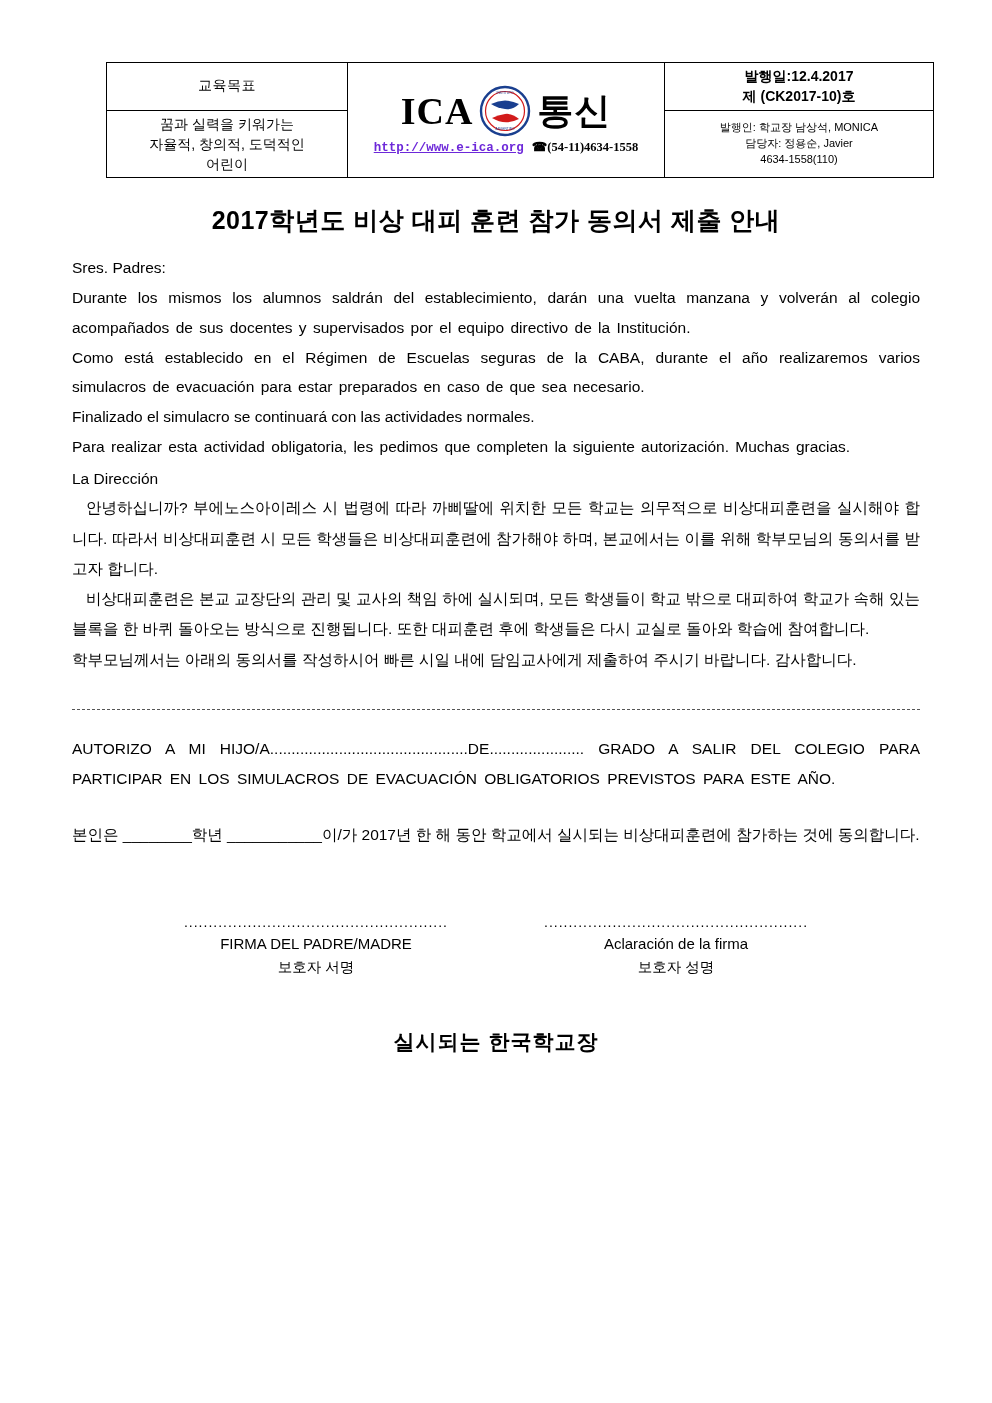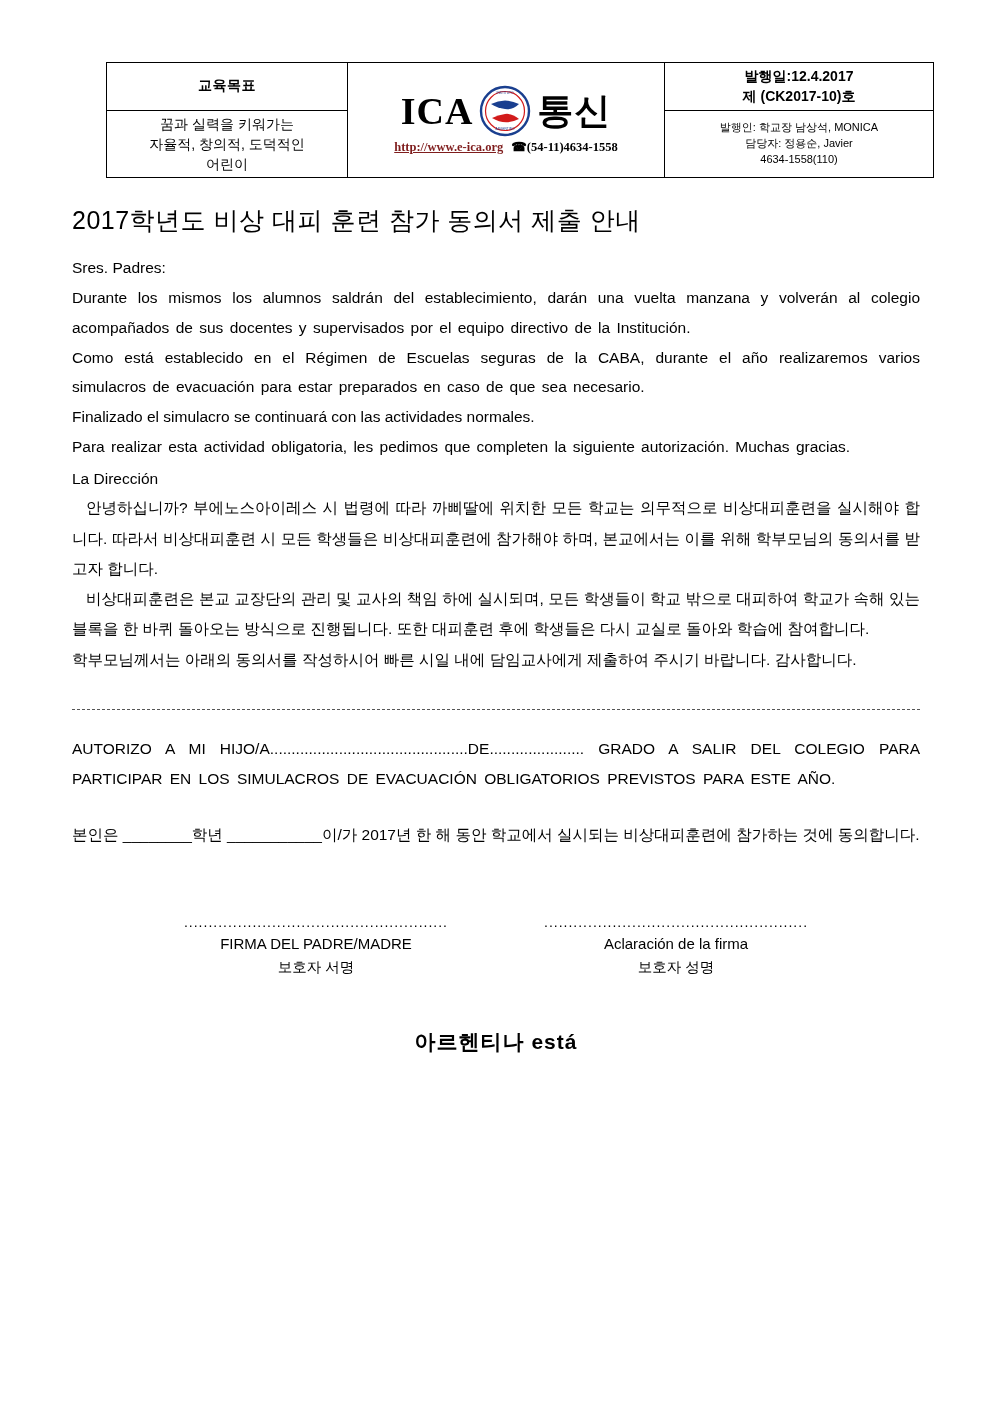--- a/index.html
+++ b/index.html
@@ -33,21 +33,21 @@
     border: 1px solid #000;
     vertical-align: middle;
     text-align: center;
     padding: 3px 4px;
   }
   .hdr .c1 { width: 232px; }
   .hdr .c2 { width: 308px; }
   .hdr .c3 { width: 260px; }
 
   .goal-title {
-    font-weight: bold;
+    font-weight: normal;
     font-size: 14px;
     letter-spacing: 0.5px;
     padding: 4px 0 3px 0;
     border-bottom: 1px solid #000 !important;
   }
   .goal-body {
     font-weight: normal;
     font-size: 14px;
     line-height: 1.45;
     padding: 5px 6px 7px 6px;
@@ -86,22 +86,23 @@
     margin-top: 2px;
     font-size: 12.5px;
     font-family: "Liberation Serif", serif;
     font-weight: bold;
     display: flex;
     justify-content: center;
     align-items: baseline;
     gap: 8px;
   }
   .logo-sub .url {
-    color: #7f1d1d;
+    color: #6d28d9;
     text-decoration: underline;
+    font-family: Liberation Mono, monospace;
   }
   .logo-sub .tel {
     color: #000;
   }
 
   .issue-top {
     font-weight: bold;
     font-size: 14px;
     line-height: 1.45;
     padding: 5px 4px 5px 4px;
@@ -111,23 +112,23 @@
   .issue-bot {
     font-weight: normal;
     font-size: 11px;
     line-height: 1.45;
     padding: 4px 4px 5px 4px;
     text-align: center;
   }
 
   
   .doc-title {
-    text-align: left;
+    text-align: center;
     font-size: 25px;
-    font-weight: normal;
+    font-weight: bold;
     letter-spacing: 0.5px;
     margin: 26px 0 16px 0;
   }
 
   
   .body {
     font-size: 15.5px;
     line-height: 1.92;
   }
   .p-just {
@@ -283,15 +284,15 @@
       <div class="sign-label">FIRMA  DEL PADRE/MADRE</div>
       <div class="sign-label sm">보호자 서명</div>
     </div>
     <div class="sign-col">
       <div class="sign-dots">......................................................</div>
       <div class="sign-label">Aclaración de la firma</div>
       <div class="sign-label sm">보호자 성명</div>
     </div>
   </div>
 
-  <div class="footer-title">아르헨티나 está</div>
+  <div class="footer-title">실시되는 한국학교장</div>
 
 </div>
 
 </body></html>

